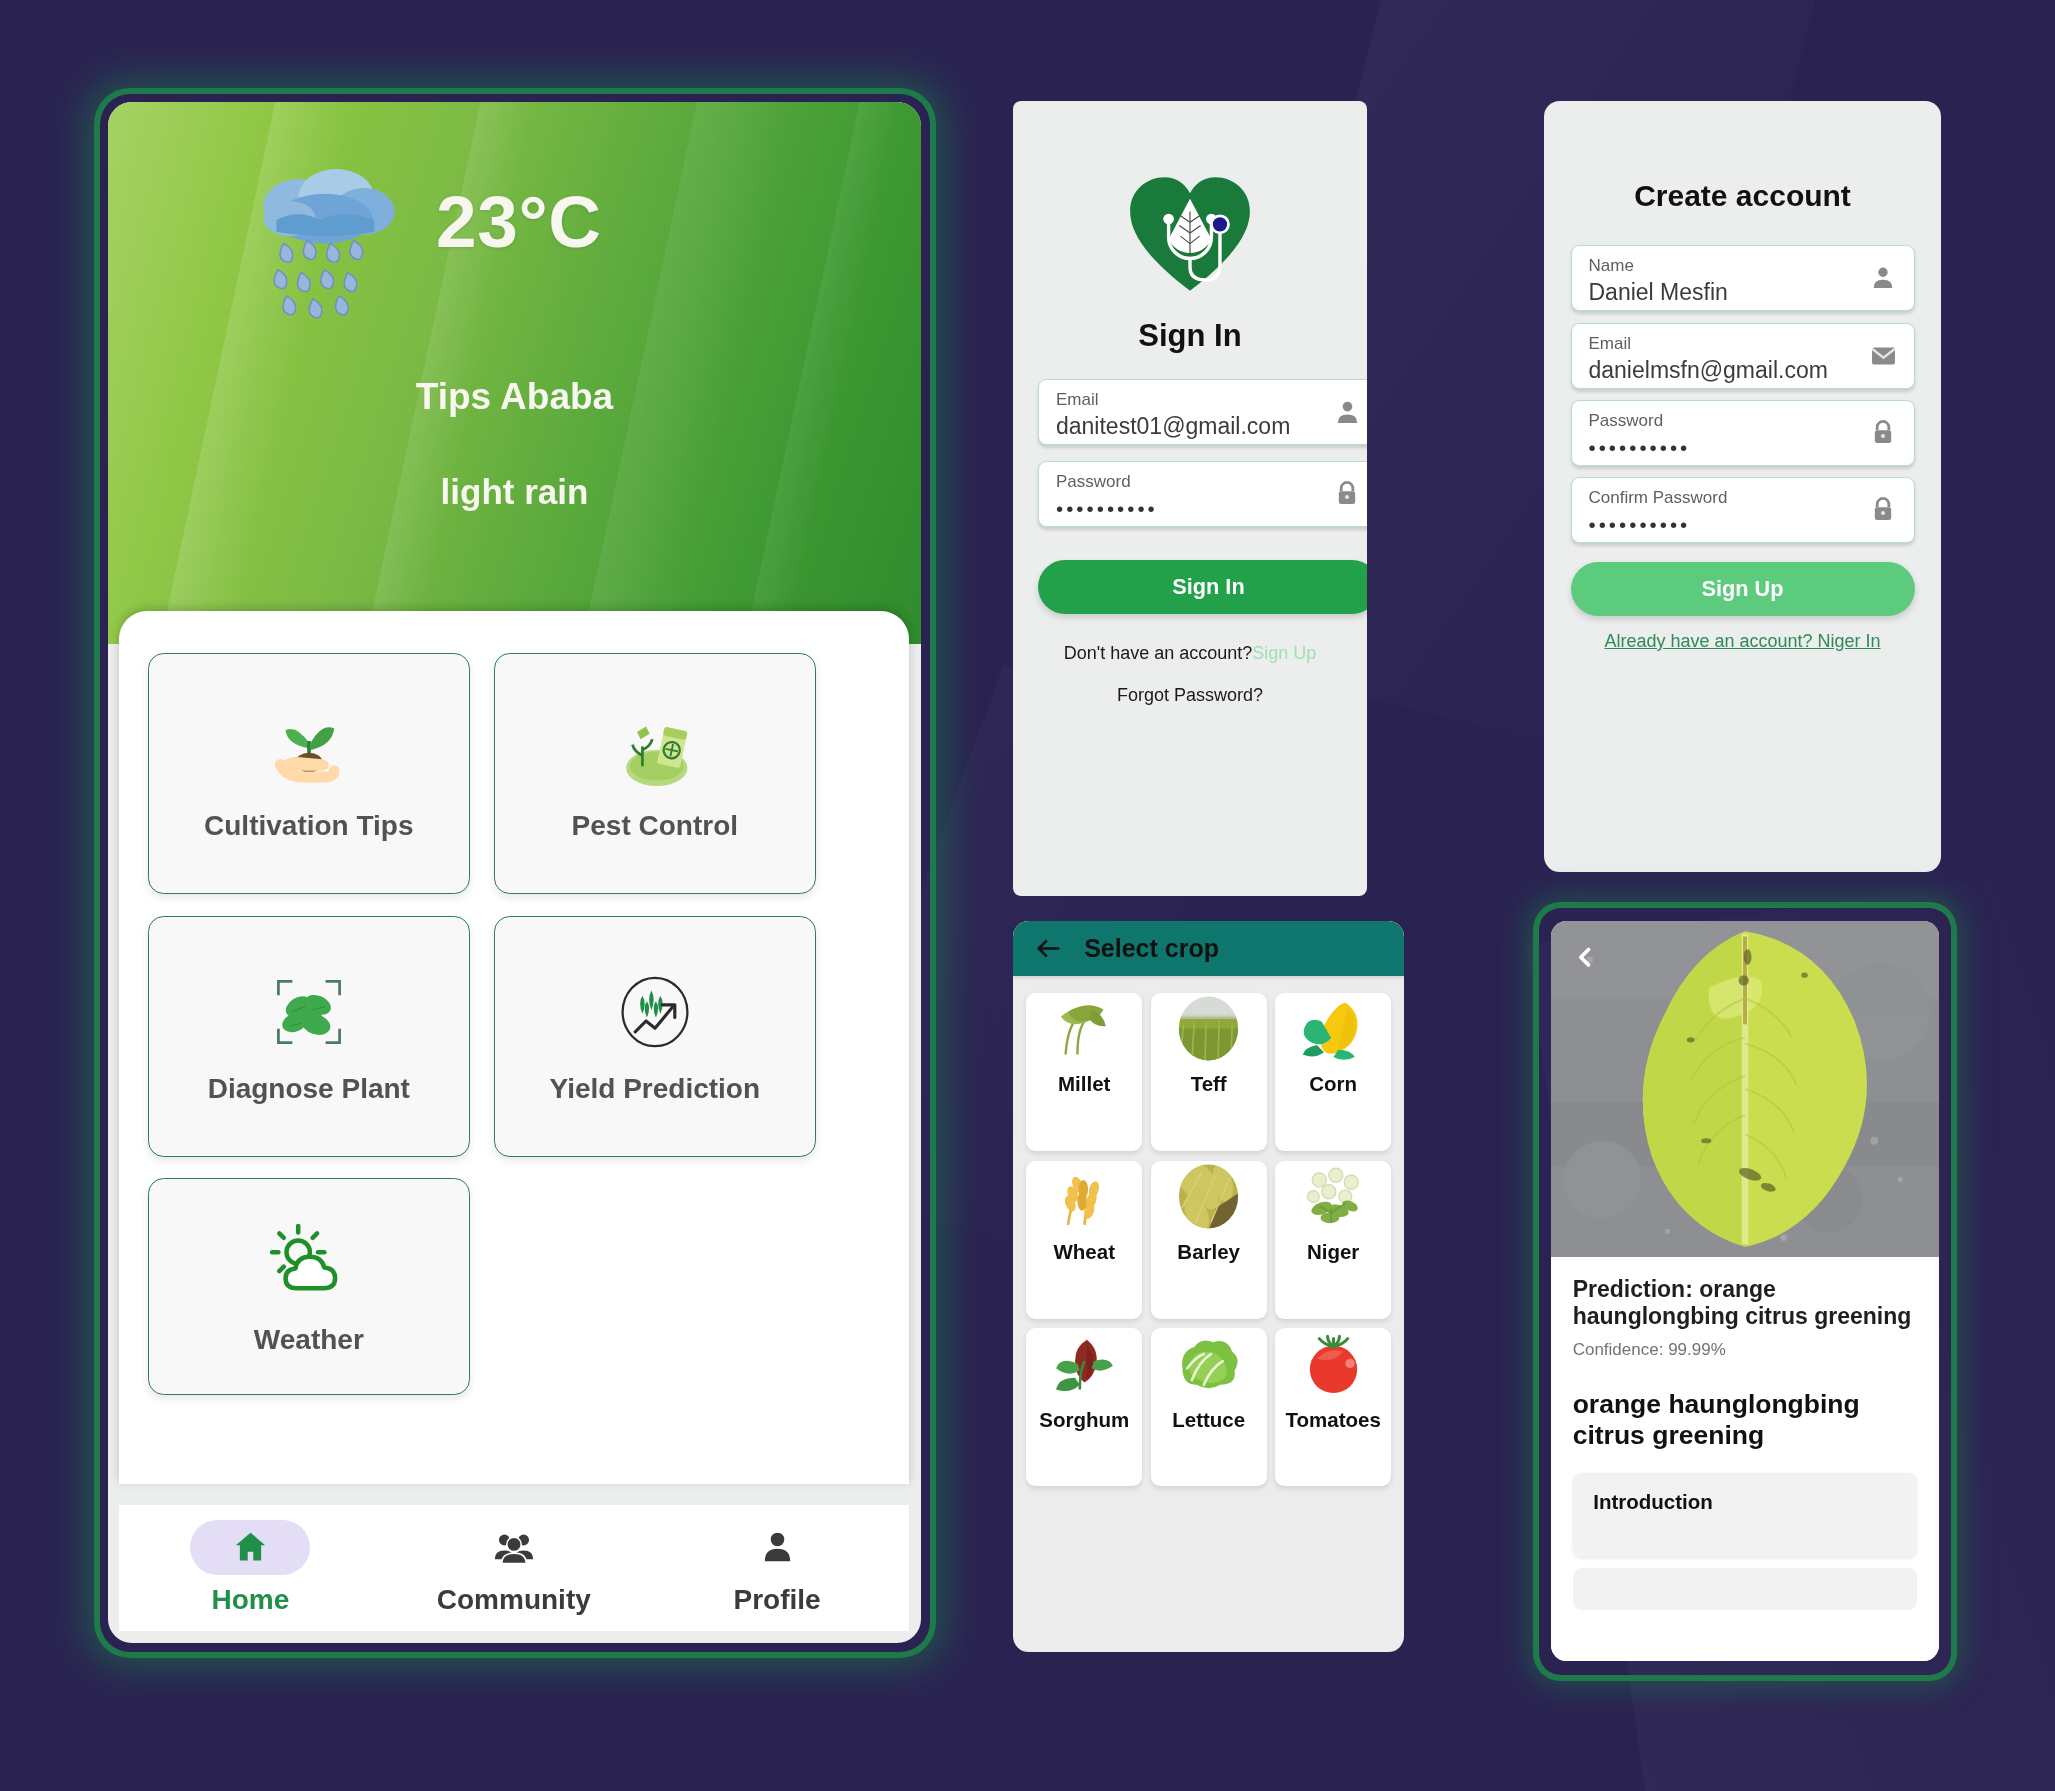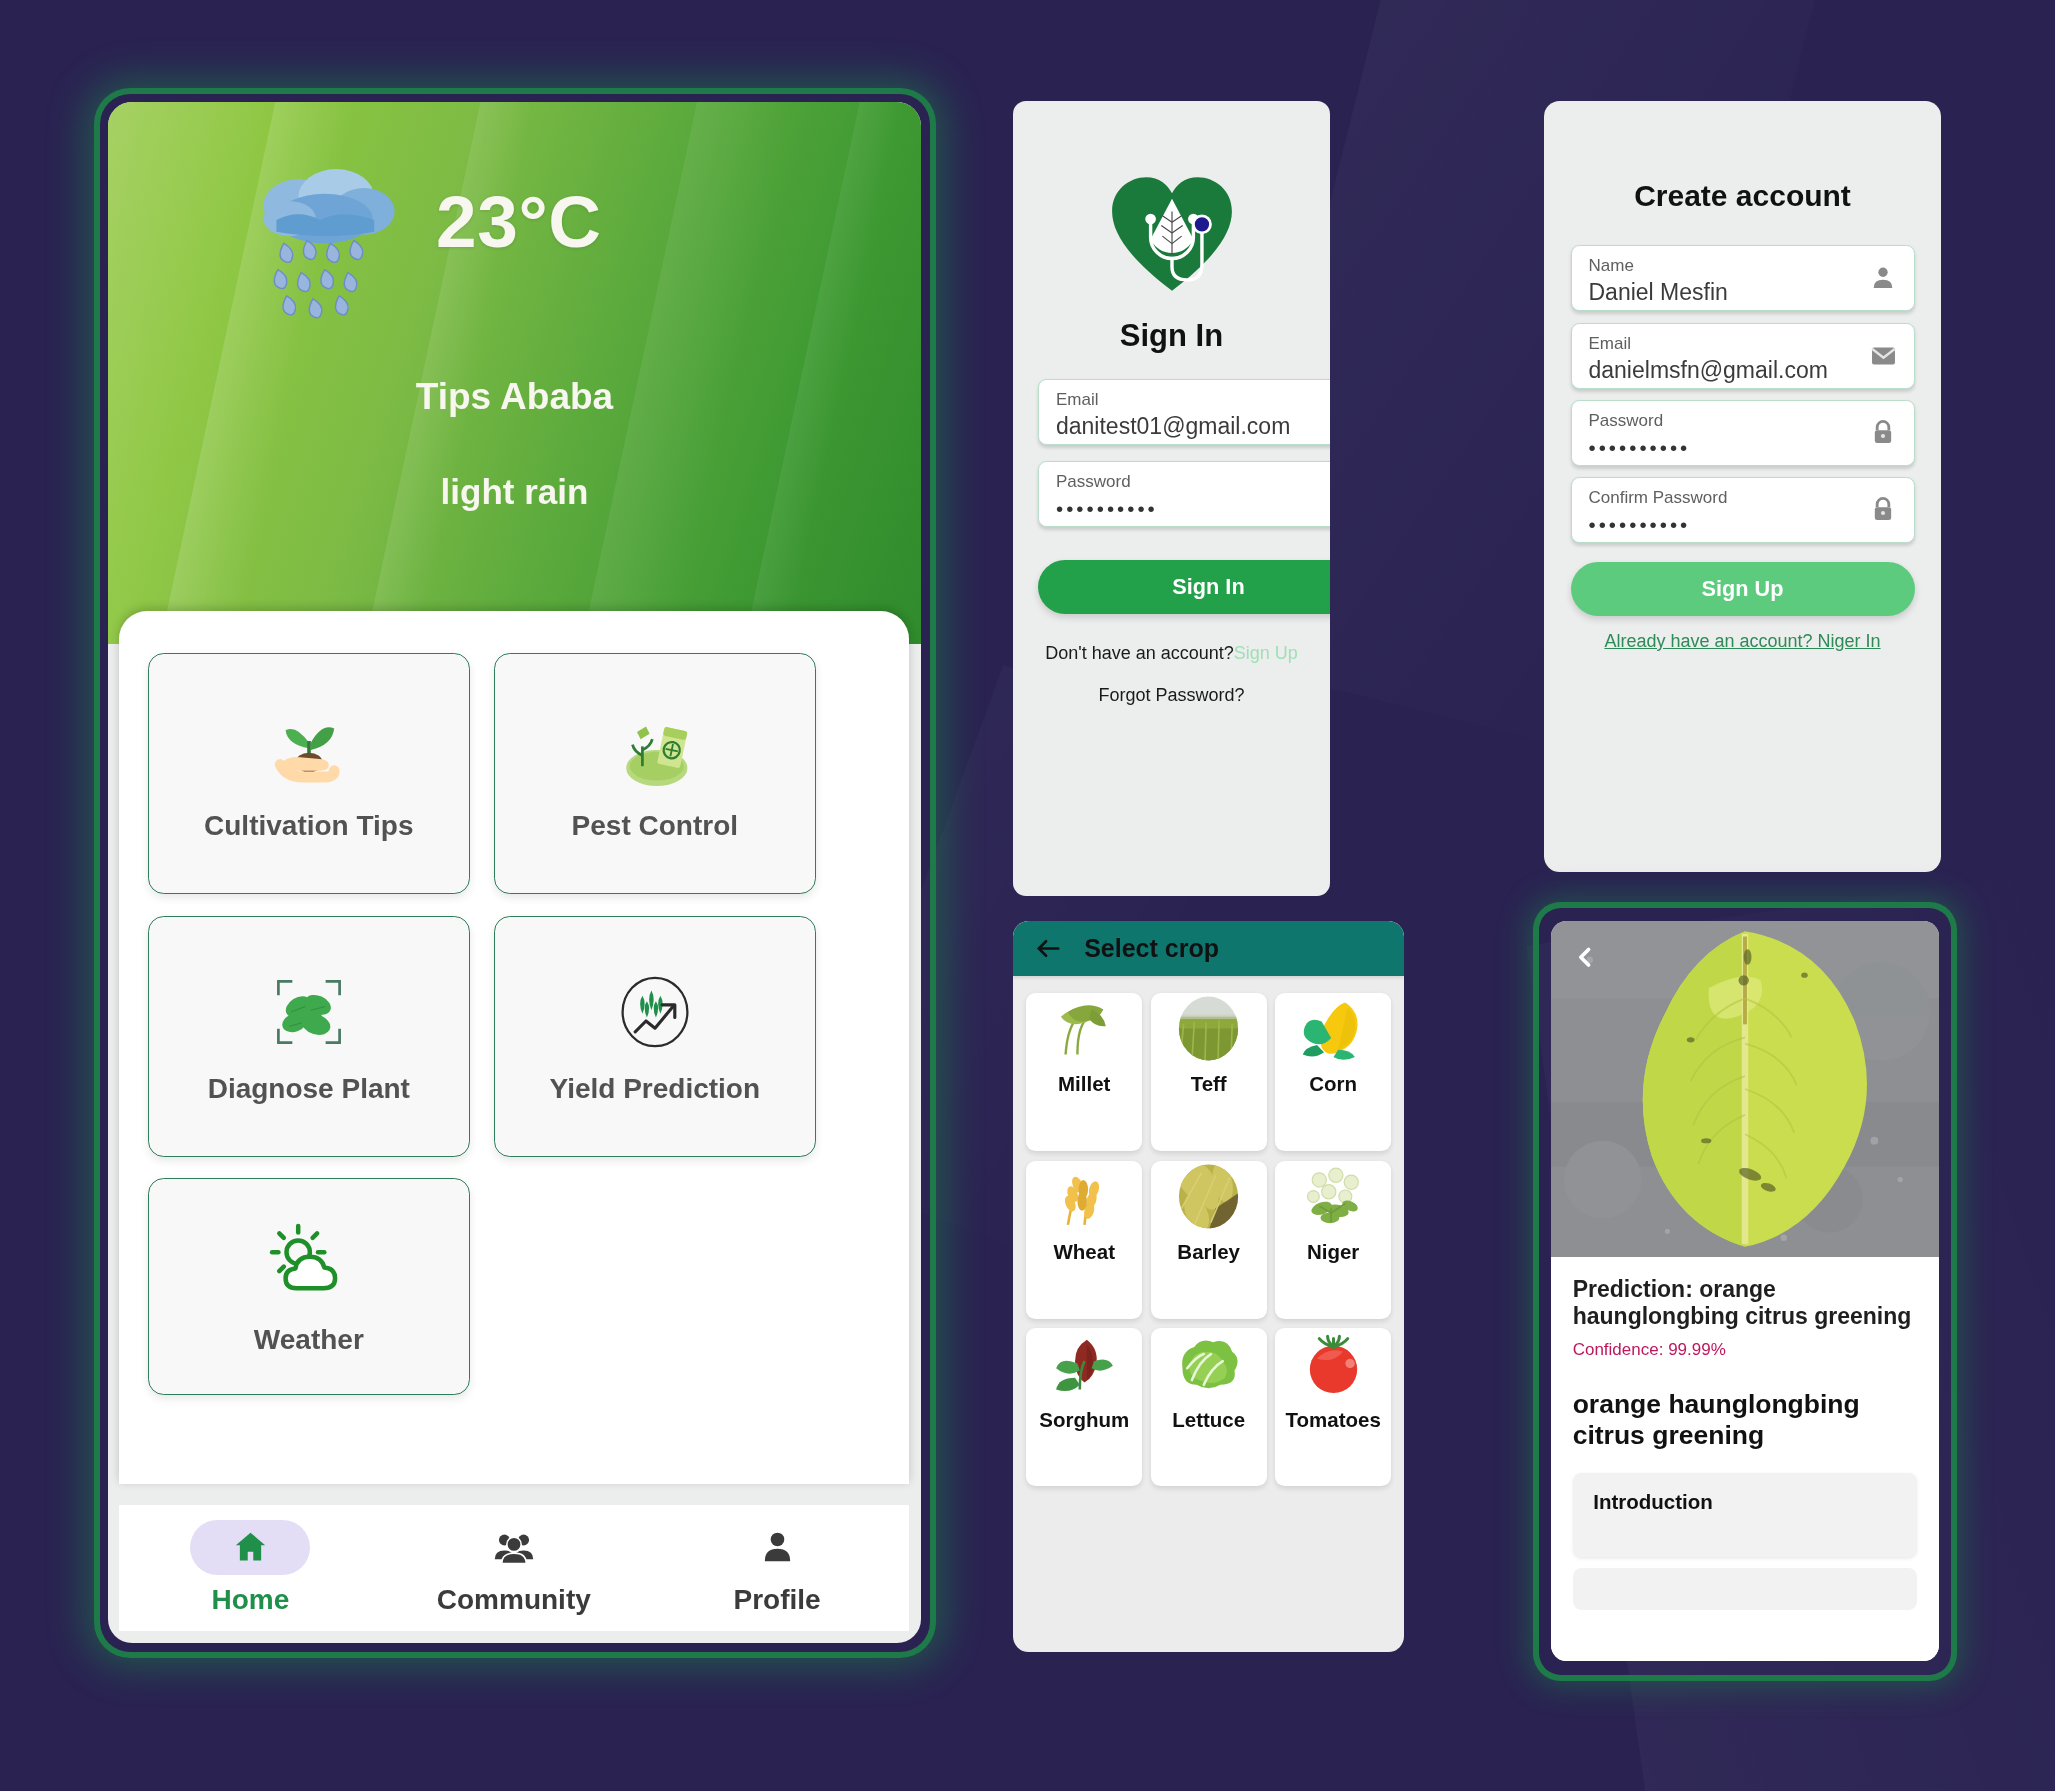--- a/index.html
+++ b/index.html
@@ -112,21 +112,21 @@
   .field .fvalue.dots { letter-spacing: 3px; font-size: 20.5px; color:#333; top: 35px; }
   .field .ficon { position:absolute; right: 15.7px; top: 50%; transform: translateY(-50%); width: 29px; height:29px; }
   .pill-btn {
     border-radius: 28px; height: 54px;
     display:flex; align-items:center; justify-content:center;
     font-size: 21.7px; font-weight: 700; color:#fff;
     box-shadow: 0 3.6px 7.2px rgba(0,0,0,0.15);
   }
 
   
-  #signin-phone { left: 1013px; top: 101px; width: 317px; height: 795px; border-radius: 13px; }
+  #signin-phone { left: 1013px; top: 101px; width: 354px; height: 795px; border-radius: 8px; }
   .si-logo { position:absolute; left: 50%; transform: translateX(-50%); top: 72px; width: 129px; height: 123px; }
   .si-title { position:absolute; left:0; right:0; top: 217px; text-align:center; font-size: 31px; font-weight:700; color:#111; }
   #si-email { position:absolute; left: 25px; top: 278px; width: 341px; }
   #si-pass  { position:absolute; left: 25px; top: 360px; width: 341px; }
   #si-btn   { position:absolute; left: 25px; top: 459px; width: 341px; background:#22a04a; }
   .si-row   { position:absolute; left:0; right:0; text-align:center; font-size: 18px; color:#1a1a1a; }
   #si-noacct { top: 542px; }
   #si-noacct .link { color:#9fe0b6; }
   #si-forgot { top: 584px; }
 
@@ -166,21 +166,21 @@
   .crop-cell .clabel { font-size: 20.5px; font-weight: 700; color:#111; }
 
   
   #diag-phone { left: 1551px; top: 921px; width: 388px; height: 740px; border-radius: 15.7px; background:#fff; }
   #diag-glow  { left: 1539px; top: 908px; width: 412px; height: 767px; border-radius: 21.7px;
                 box-shadow: 0 0 0 6px #1f7a4a, 0 0 29px 12px rgba(26,140,70,0.4); }
   .leaf-photo { position:absolute; left:0; top:0; width:100%; height: 336px; overflow:hidden; }
   .leaf-back { position:absolute; left: 20.5px; top: 23px; width: 26.5px; height: 26.5px; z-index: 3; }
   .diag-body { position:absolute; left:0; top: 336px; width:100%; bottom:0; background:#fff; padding: 19px 21.7px 0 21.7px; }
   .diag-pred { font-size: 23px; font-weight: 700; color:#1f1f1f; line-height: 1.16; }
-  .diag-conf { margin-top: 10.8px; font-size: 17px; color:#be185d; }
+  .diag-conf { margin-top: 10.8px; font-size: 17px; color:#737373; }
   .diag-name { margin-top: 29px; font-size: 26.5px; font-weight: 700; color:#111; line-height: 1.18; }
   .diag-sec {
     margin-top: 21.7px; background:#f2f2f2; border-radius: 8.4px;
     height: 84px; padding: 17px 20.5px; box-shadow: 0 1.8px 3.6px rgba(0,0,0,0.08);
   }
   .diag-sec .sec-title { font-size: 20.5px; font-weight: 700; color:#111; }
   .diag-sec2 { margin-top: 10.8px; background:#f2f2f2; border-radius: 8.4px; height: 42px; }
 </style>
 </head>
 <body>

